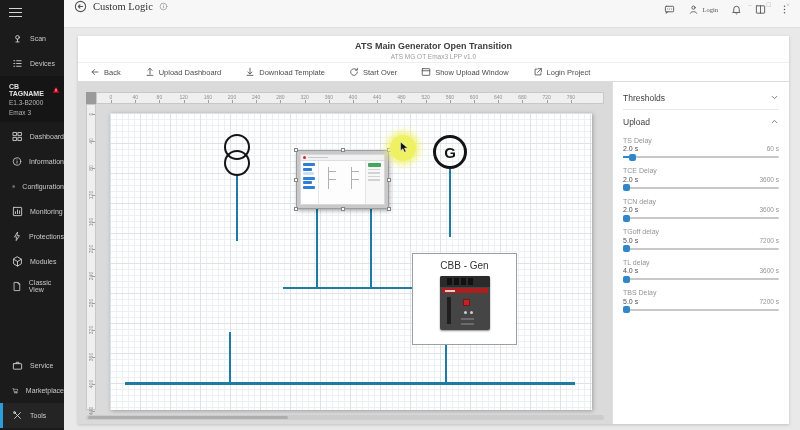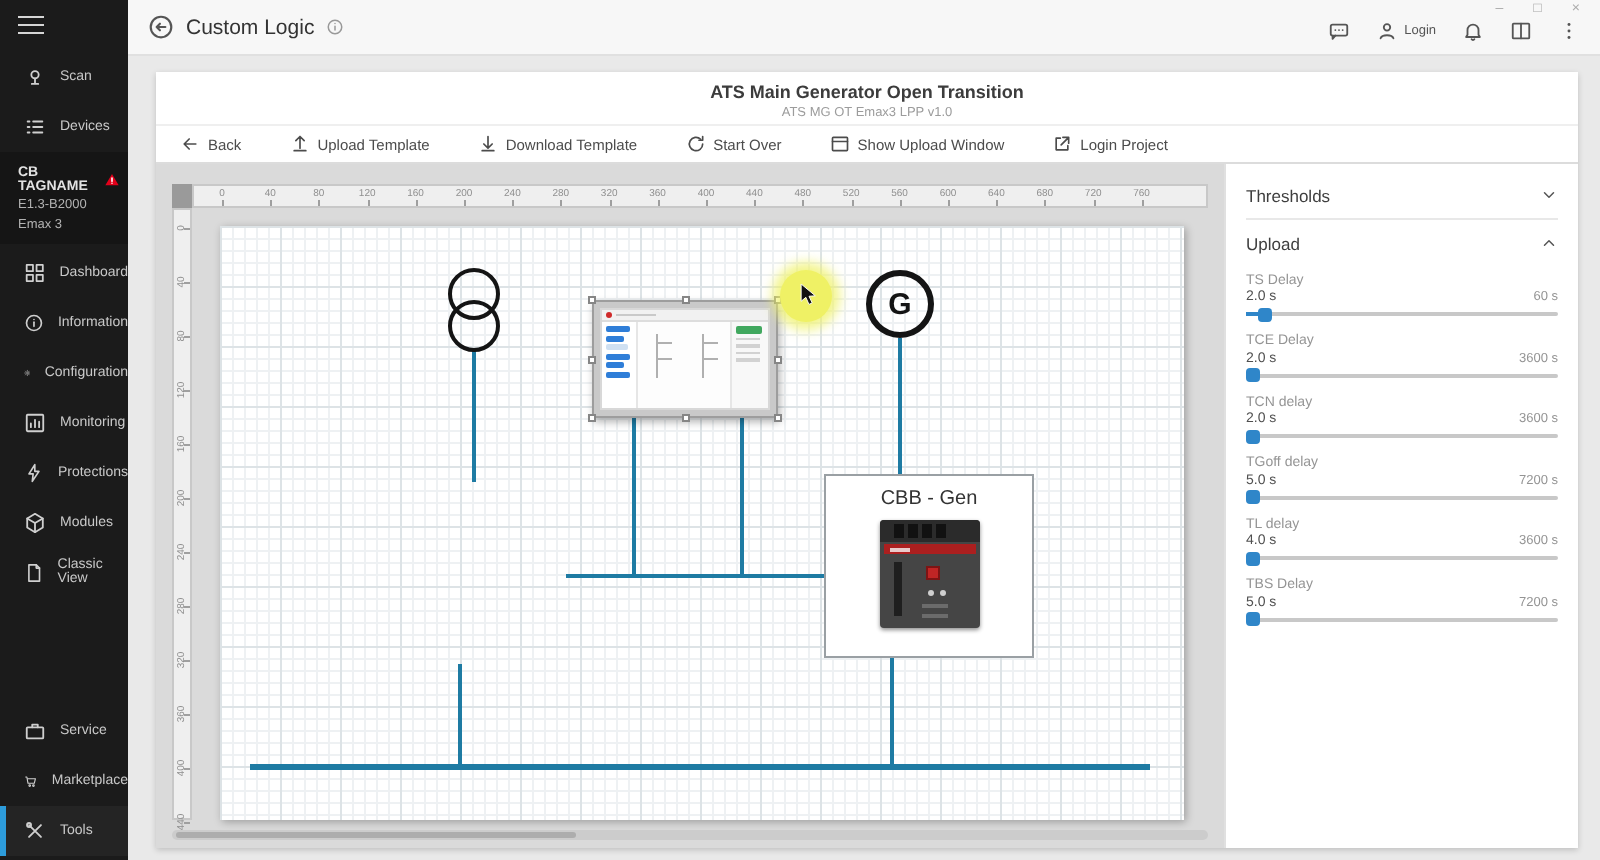--- a/index.html
+++ b/index.html
@@ -7,21 +7,21 @@
   }
   *{box-sizing:border-box; margin:0; padding:0;}
   html,body{width:800px;height:430px;overflow:hidden;}
   body{font-family:"Liberation Sans",sans-serif;background:#e9e9e9;}
   #stage{position:relative;width:800px;height:430px;background:#e9e9e9;overflow:hidden;}
   svg{display:block;}
   .ibox{display:inline-flex;flex:none;}
   .ibox svg{width:11px;height:11px;}
 
   
-  .app-header{position:absolute;left:64px;right:0;top:0;height:28px;background:#f7f7f7;border-bottom:1px solid #e0e0e0;display:flex;align-items:center;padding:0 10px;}
+  .app-header{position:absolute;left:64px;right:0;top:0;height:28px;background:#f7f7f7;border-bottom:1px solid #e0e0e0;display:flex;align-items:flex-start;padding:0 10px;font-family:Liberation Serif, serif;}
   .page-title-group{display:flex;align-items:center;gap:6px;color:#3a3a3a;}
   .page-title-group .back .ibox svg,.back-ic svg{width:13px;height:13px;color:#555;}
   .info-ic svg{width:9px;height:9px;color:#999;}
   .page-title{font-size:10.5px;color:#333;}
   .win-controls{position:absolute;top:1px;right:10px;display:flex;gap:15px;font-size:7px;color:#aaa;}
   .header-actions{margin-left:auto;display:flex;align-items:center;gap:13px;color:#555;margin-top:4px;}
   .header-action{display:flex;align-items:center;gap:3px;font-size:6.5px;color:#555;cursor:pointer;}
   .header-action svg{width:11px;height:11px;}
 
   
@@ -311,21 +311,21 @@
         <div class="tool-btn">
           <svg viewBox="0 0 24 24" fill="none" stroke="currentColor" stroke-width="2" stroke-linecap="round" stroke-linejoin="round">
             <path d="M19 12H5M11 6l-6 6 6 6"></path>
           </svg>
           <span>Back</span>
         </div>
         <div class="tool-btn">
           <svg viewBox="0 0 24 24" fill="none" stroke="currentColor" stroke-width="2" stroke-linecap="round" stroke-linejoin="round">
             <path d="M12 17V4M7 8l5-5 5 5M5 20h14"></path>
           </svg>
-          <span>Upload Template</span>
+          <span>Upload Dashboard</span>
         </div>
         <div class="tool-btn">
           <svg viewBox="0 0 24 24" fill="none" stroke="currentColor" stroke-width="2" stroke-linecap="round" stroke-linejoin="round">
             <path d="M12 3v13M7 12l5 5 5-5M5 20h14"></path>
           </svg>
           <span>Download Template</span>
         </div>
         <div class="tool-btn">
           <svg viewBox="0 0 24 24" fill="none" stroke="currentColor" stroke-width="2" stroke-linecap="round" stroke-linejoin="round">
             <path d="M20 12a8 8 0 1 1-2.4-5.7"></path>
@@ -435,21 +435,21 @@
 
           <div class="xfmr">
               <i class="c1"></i>
               <i class="c2"></i>
             </div>
           <div class="gen-node">
               <span>G</span>
             </div>
 
 
-          <div class="node-box" style="left:302px;top:124px;">
+          <div class="node-box" style="left:302px;top:140px;">
             <div class="node-title">CBB - Gen</div>
             <div class="breaker">
               <div class="top">
                   <i></i>
                   <i></i>
                   <i></i>
                   <i></i>
                 </div>
               <div class="stripe">
                   <i></i>

